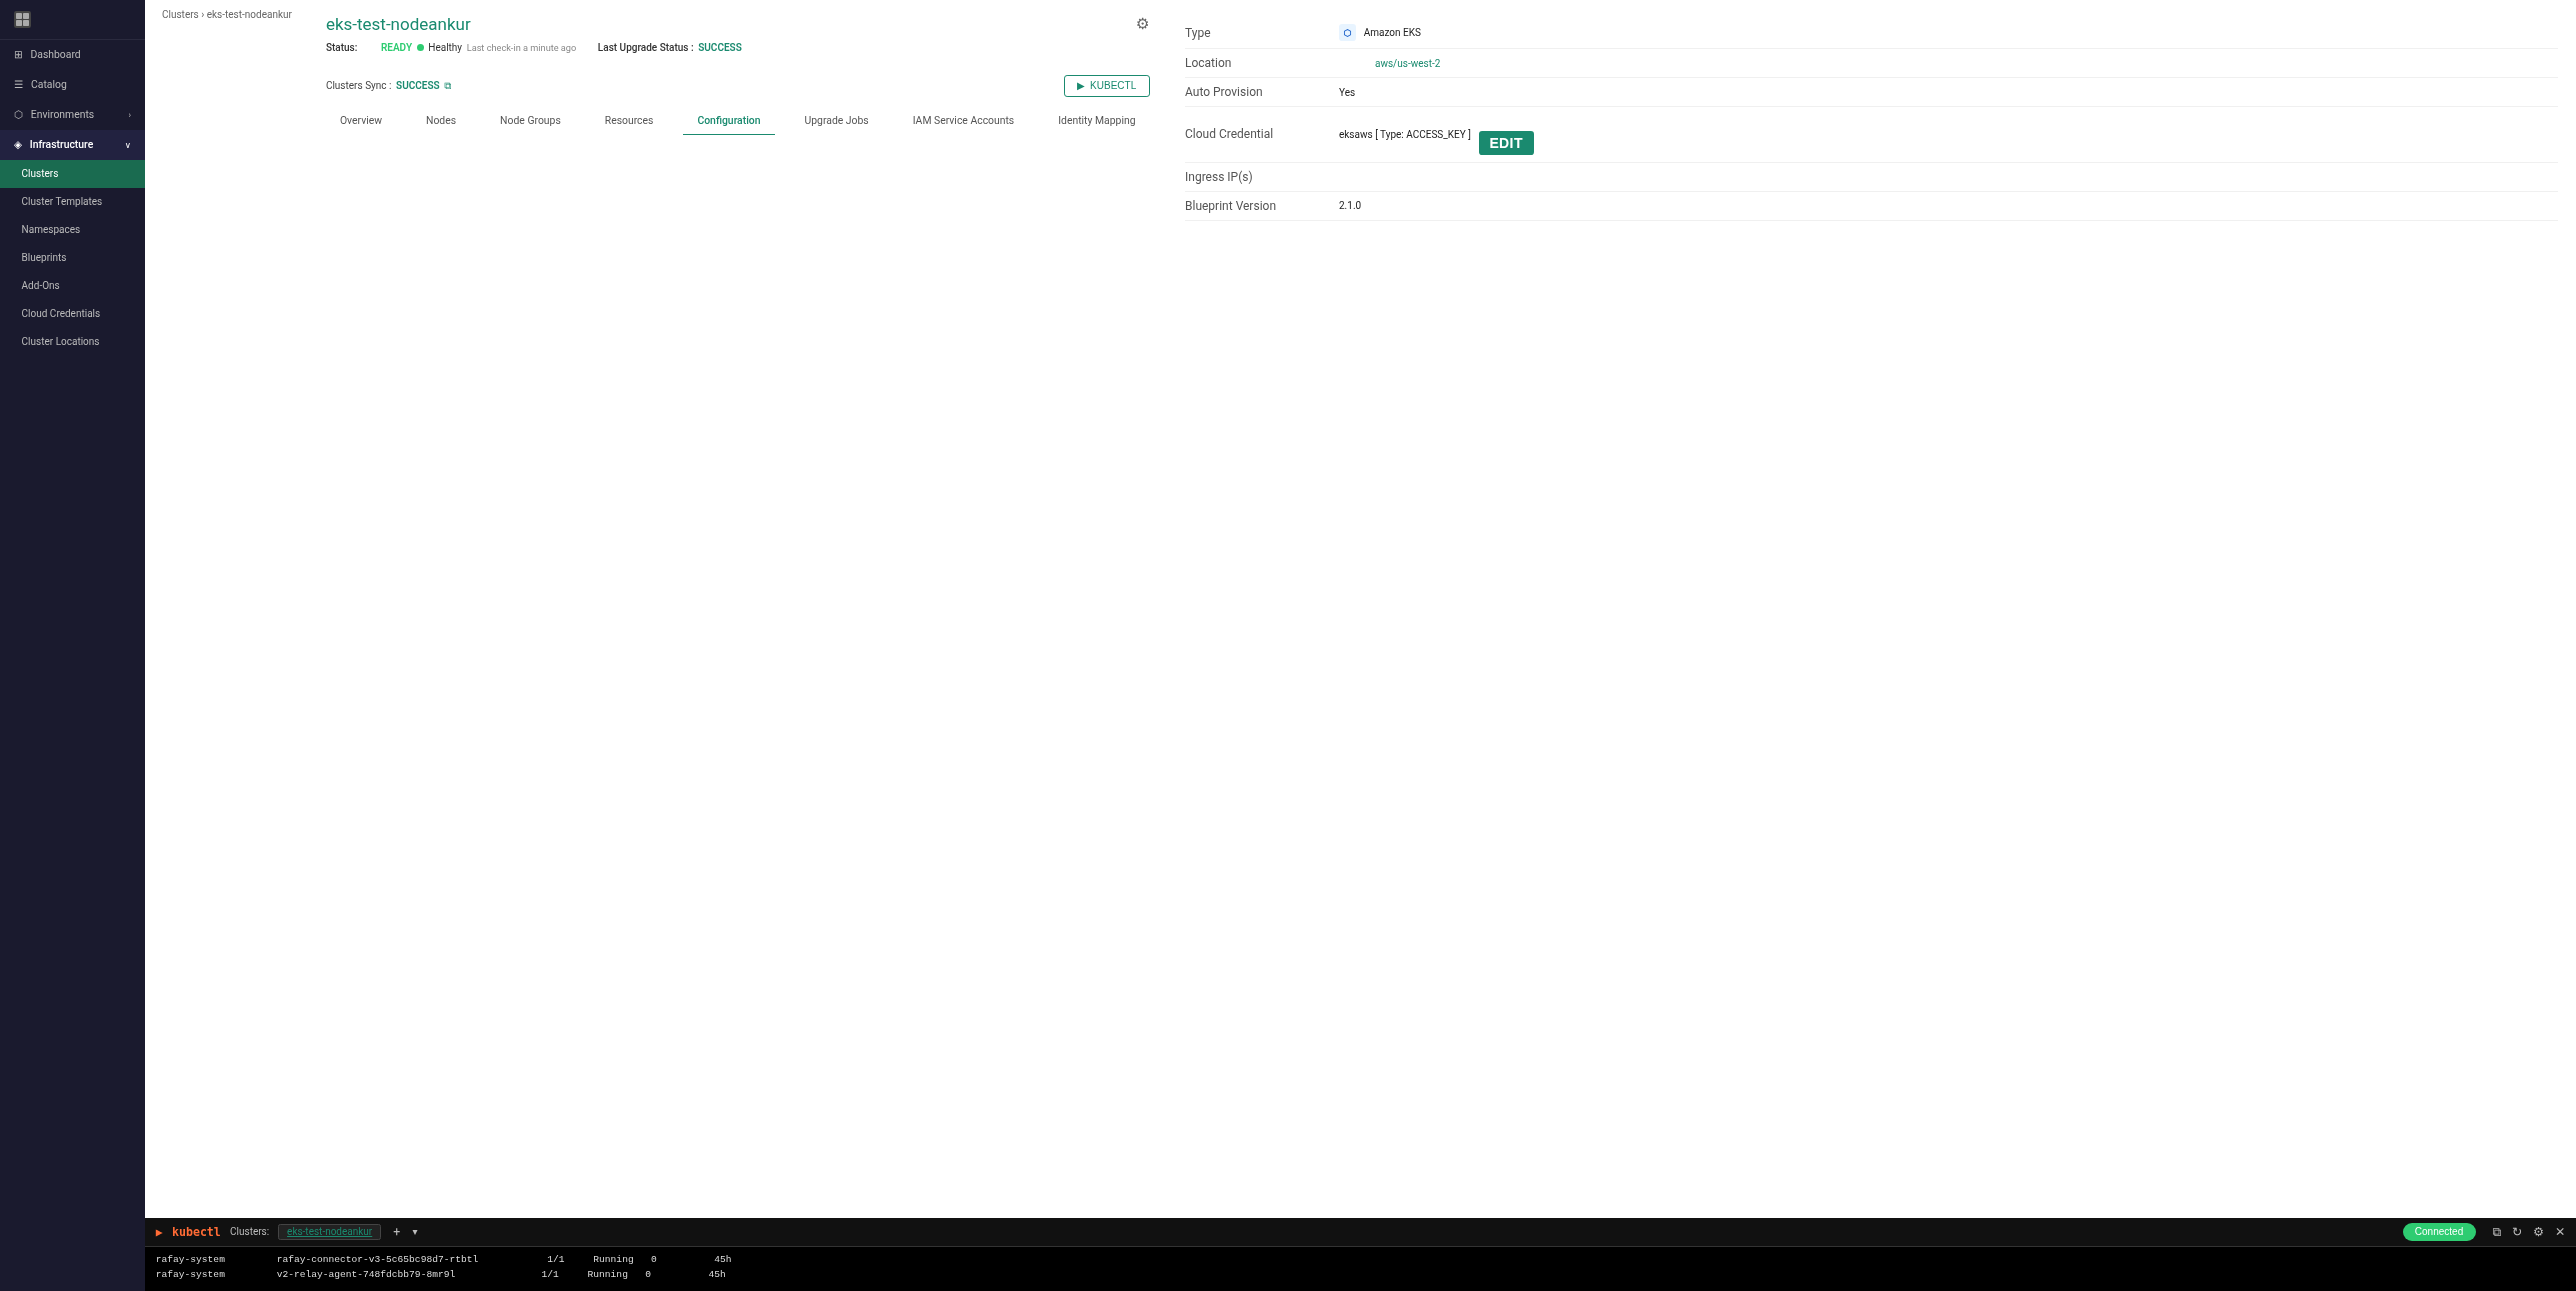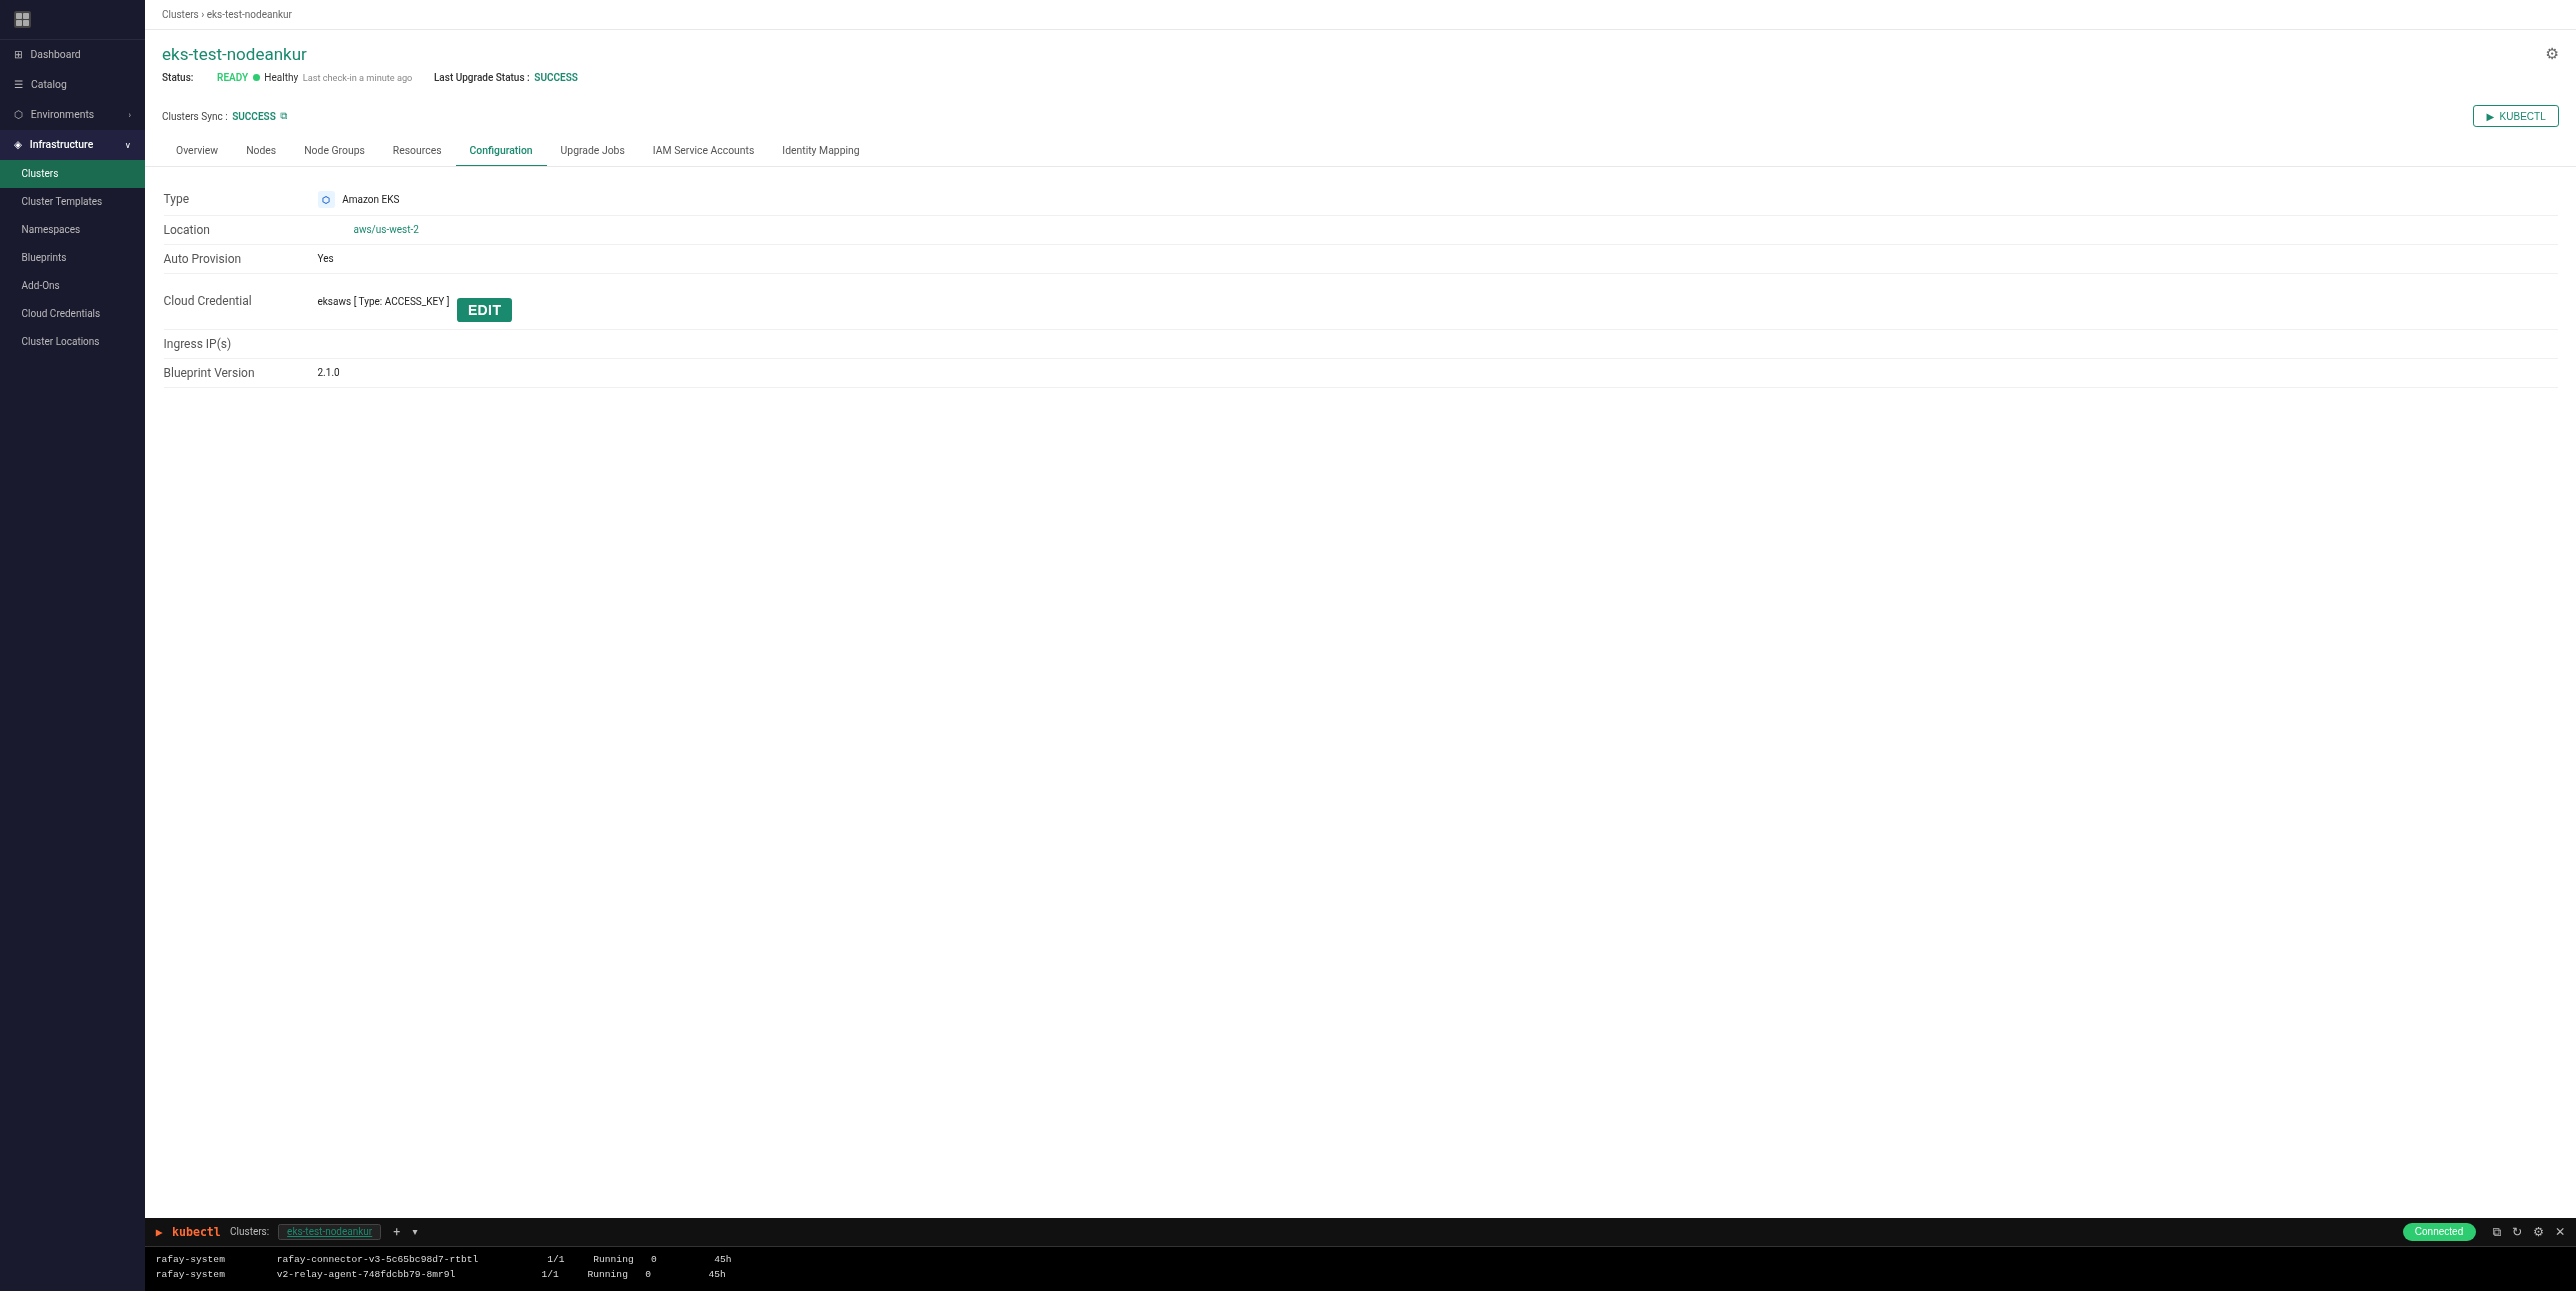--- a/index.html
+++ b/index.html
@@ -31,21 +31,21 @@
     .sidebar-item.sub { padding-left: 21.6px; font-size: 10px; }
     .sidebar-item.sub.active { background: #1a6b50; color: #fff; }
 
     .chevron { margin-left: auto; font-size: 8.5px; }
 
     
     .main {
       margin-left: 145px;
       flex: 1;
       display: flex;
-      flex-direction: column;
+      flex-direction: row;
       height: calc(100vh - 73px);
       overflow: hidden;
     }
 
     
     .breadcrumb {
       padding: 9.2px 17px;
       font-size: 10px;
       color: #666;
       background: #fff;
@@ -83,21 +83,21 @@
     .blueprint-sync { display: flex; align-items: center; gap: 4.6px; font-size: 10px; color: #444; }
     .kubectl-btn {
       display: flex; align-items: center; gap: 5.4px;
       border: 1.2px solid #1a8a6f; color: #1a8a6f; padding: 4.6px 12.3px;
       border-radius: 3.1px; cursor: pointer; font-size: 10px; font-weight: 500;
       background: #fff;
     }
 
     
     .tabs {
-      display: flex; gap: 0; border-bottom: none; margin-top: 3.1px;
+      display: flex; gap: 16px; border-bottom: none; margin-top: 3.1px;
     }
     .tab {
       padding: 7.7px 14px; font-size: 10.4px; color: #555; cursor: pointer;
       border-bottom: 1.5px solid transparent; white-space: nowrap;
     }
     .tab.active { color: #1a8a6f; border-bottom: 1.5px solid #1a8a6f; font-weight: 500; }
 
     
     .content {
       padding: 17px 18.5px;

